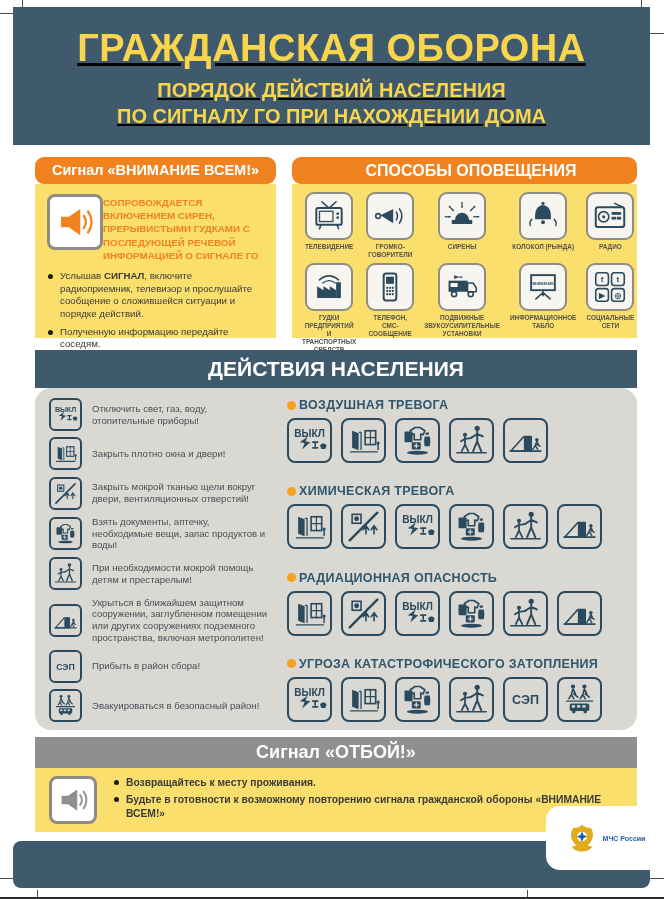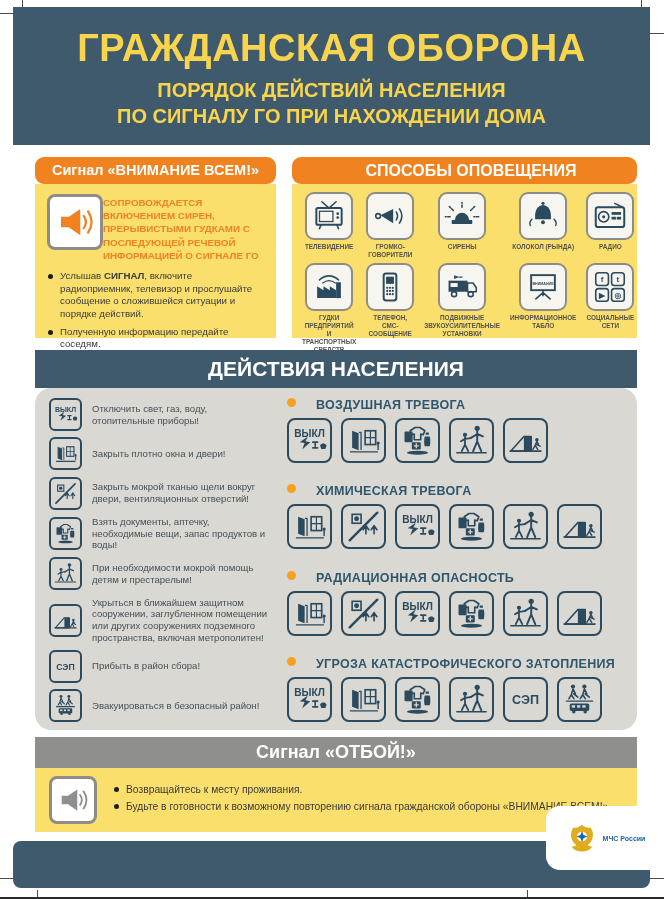--- a/index.html
+++ b/index.html
@@ -1,21 +1,21 @@
 <!DOCTYPE html>
 <html><head>
 <meta charset="utf-8">
 <style>
   html,body{margin:0;padding:0;background:#fff;}
   .page{position:relative;width:664px;height:899px;background:#fff;overflow:hidden;
         font-family:"Liberation Sans",sans-serif;-webkit-font-smoothing:antialiased;}
   
   .mark{position:absolute;background:#4a4a4a;}
   
-  .top-block{position:absolute;left:13px;top:7px;width:637px;height:138px;background:#3E5A6C;}
+  .top-block{position:absolute;left:13px;top:7px;width:637px;height:138px;background:#3E5A6C;text-decoration:underline;}
   .main-title{margin-top:20px;text-align:center;color:#F8D54D;font-size:38px;font-weight:bold;letter-spacing:.5px;}
   .subtitle{text-align:center;color:#F8D54D;font-size:20px;font-weight:bold;line-height:1.32;margin-top:7px;}
   
   .hdr{color:#fff;font-weight:bold;text-align:center;}
   .hdr.orange{background:#F08220;border-radius:9px;}
   
   .attention{position:absolute;left:35px;top:157px;width:241px;height:181px;}
   .attention .hdr{height:27px;line-height:27px;font-size:14.5px;}
   .attention-body{background:#FBDF6D;height:154px;padding:10px 10px 0 12px;box-sizing:border-box;}
   .att-top{display:flex;}
@@ -40,31 +40,31 @@
   .actions{position:absolute;left:35px;top:350px;width:602px;height:380px;}
   .actions .ahdr{background:#3E5A6C;height:38px;line-height:38px;font-size:21px;color:#fff;font-weight:bold;text-align:center;}
   .actions-body{background:#D9D8D3;height:342px;box-sizing:border-box;display:flex;padding:10px 12px 8px 14px;border-radius:16px;}
   .actions-list{width:222px;flex:none;display:flex;flex-direction:column;justify-content:space-between;height:100%;box-sizing:border-box;}
   .action-item{display:flex;gap:10px;align-items:center;}
   .abox{width:33px;height:33px;flex:none;border:2px solid #2C4A5E;border-radius:6px;box-sizing:border-box;
         color:#2C4A5E;padding:1px;}
   .abox svg{width:100%;height:100%;display:block;}
   .action-text{font-size:9.6px;color:#474F55;line-height:1.22;}
   .alerts{flex:1;padding-left:16px;display:flex;flex-direction:column;justify-content:space-between;}
-  .alert-title-row{display:flex;gap:20px;}
+  .alert-title-row{display:flex;align-items:center;gap:3px;}
   .dot{width:9px;height:9px;border-radius:50%;background:#F6A21E;flex:none;}
   .alert-title{font-size:12.5px;font-weight:bold;color:#2F566C;letter-spacing:.3px;}
   .alert-icons{display:flex;gap:9px;margin-top:6px;}
   .albox{width:45px;height:45px;border:2.5px solid #2C4A5E;border-radius:8px;box-sizing:border-box;
          color:#2C4A5E;padding:1px;}
   .albox svg{width:100%;height:100%;display:block;}
   
   .otboy{position:absolute;left:35px;top:737px;width:602px;}
   .otboy .ohdr{background:#8F8F8D;height:31px;line-height:31px;font-size:18px;color:#fff;font-weight:bold;text-align:center;}
-  .otboy-body{background:#FBDF6D;height:64px;box-sizing:border-box;padding:8px 14px;display:flex;gap:16px;align-items:center;}
+  .otboy-body{background:#FBDF6D;height:64px;box-sizing:border-box;padding:8px 14px;display:flex;gap:16px;align-items:center;font-weight:bold;}
   .otboy .sigbox{width:48px;height:48px;color:#8F8F8D;}
   .otboy ul.bullets{margin:0;}
   .otboy ul.bullets li{font-size:10.3px;color:#3a3a3a;margin-bottom:4px;}
   
   .footer-bar{position:absolute;left:13px;top:841px;width:637px;height:47px;background:#3E5A6C;border-radius:8px;}
   .logo-tab{position:absolute;right:0;top:806px;width:118px;height:64px;background:#fff;border-radius:14px;
             display:flex;align-items:center;justify-content:center;gap:4px;z-index:3;}
   .emblem{width:34px;height:42px;}
   .emblem svg{width:100%;height:100%;display:block;}
   .logo-label{font-size:7px;font-weight:bold;color:#1E62A8;}

